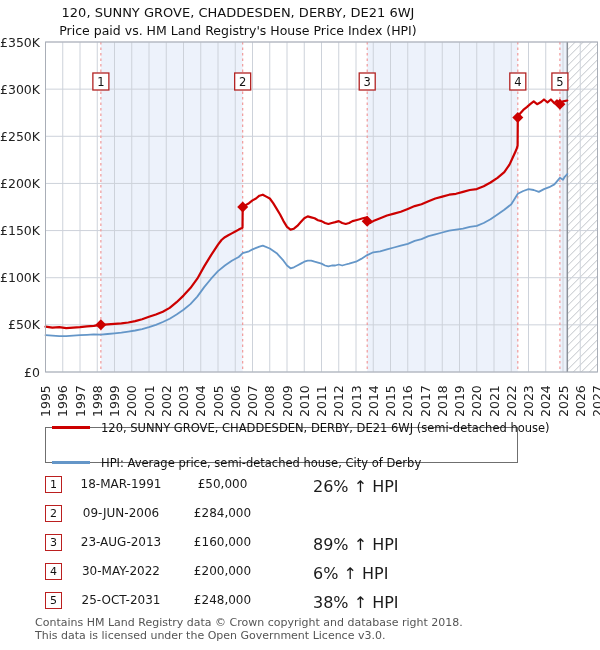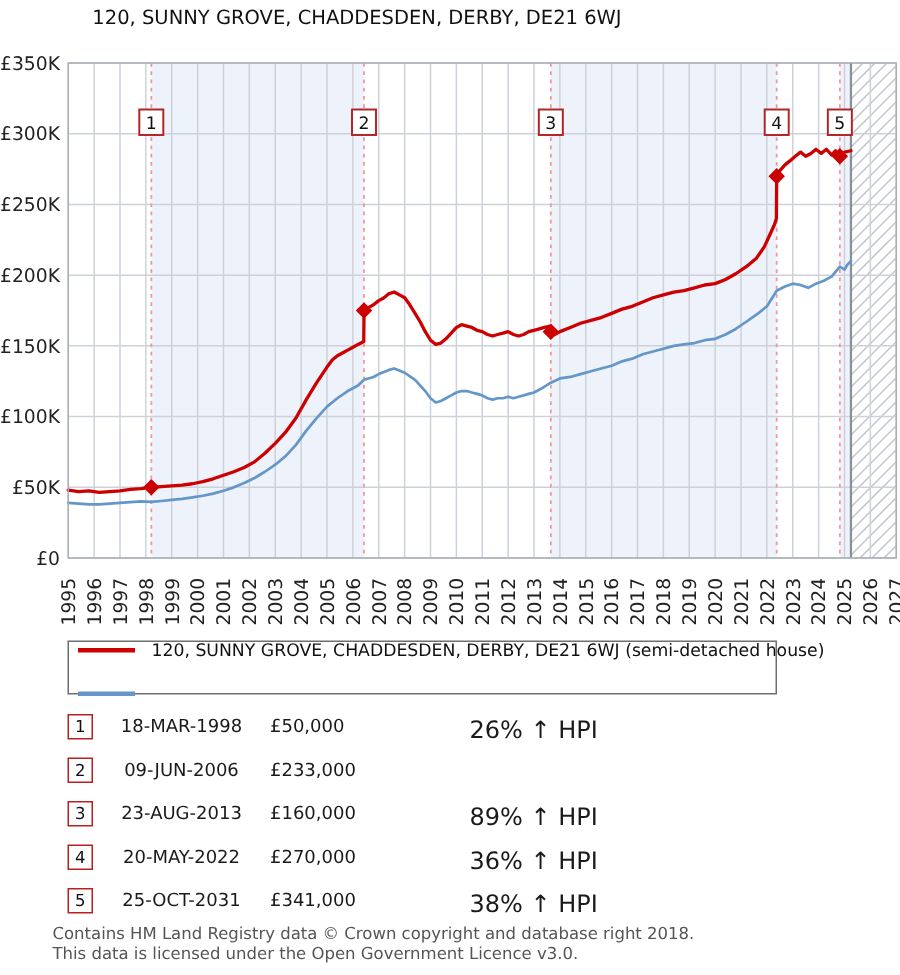--- a/index.html
+++ b/index.html
@@ -13,30 +13,31 @@
       border:1px solid #6f6f6f;background:#fff;display:flex;flex-direction:column;
       justify-content:center;gap:21px;padding:0;}
   .legend-row{display:flex;align-items:center;height:14px;margin-left:6px;}
   .legend-swatch{display:inline-block;width:38px;height:3px;margin-right:11px;flex:0 0 38px;}
   .legend-label{font-size:11.5px;color:#111;white-space:nowrap;}
   .sale-table{position:absolute;left:0;top:470px;width:600px;}
   .trow{position:absolute;left:0;width:600px;height:20px;}
   .tnum{position:absolute;left:45px;top:0;width:15px;height:15px;border:1px solid #bb1f1f;
         font-size:11px;text-align:center;line-height:15px;color:#111;background:#fff;}
   .tdate{position:absolute;left:76px;top:1px;width:90px;text-align:center;font-size:12px;}
-  .tprice{position:absolute;left:180px;top:1px;width:85px;text-align:left;font-size:12px;}
+  .tprice{position:absolute;left:180px;top:1px;width:85px;text-align:center;font-size:12px;}
   .tpct{position:absolute;left:313px;top:1px;width:120px;text-align:left;font-size:16px;}
   .footer{position:absolute;left:35px;top:617px;width:560px;font-size:11px;color:#555;
           line-height:1.18;}
 </style>
 </head>
 <body>
 
 <div class="titles">
   <div class="title-line1">120, SUNNY GROVE, CHADDESDEN, DERBY, DE21 6WJ</div>
+  <div class="title-line2">Price paid vs. HM Land Registry's House Price Index (HPI)</div>
 </div>
 
 <svg id="chart" width="600" height="425">
     <rect x="45.5" y="42" width="552" height="330" fill="#ffffff"></rect>
     <rect x="100.87250000000063" y="42" width="141.79500000000047" height="330" fill="#edf2fb"></rect>
     <rect x="367.21250000000157" y="42" width="150.5925000000003" height="330" fill="#edf2fb"></rect>
     <rect x="559.8949999999988" y="42" width="7.417500000001155" height="330" fill="#edf2fb"></rect>
     <defs>
       <clipPath id="futclip">
         <rect x="567.3125" y="42" width="30.1875" height="330"></rect>
@@ -204,51 +205,52 @@
     </g>
   </svg>
 
 <div class="legend-box">
   <div class="legend-row">
     <span class="legend-swatch" style="background: rgb(204, 0, 0);"></span>
     <span class="legend-label">120, SUNNY GROVE, CHADDESDEN, DERBY, DE21 6WJ (semi-detached house)</span>
   </div>
   <div class="legend-row">
     <span class="legend-swatch" style="background: rgb(100, 150, 200);"></span>
+    <span class="legend-label">HPI: Average price, semi-detached house, City of Derby</span>
   </div>
 </div>
 
 <div class="sale-table">
   <div class="trow" style="top:6px">
     <span class="tnum">1</span>
-    <span class="tdate">18-MAR-1998</span>
+    <span class="tdate">18-MAR-1991</span>
     <span class="tprice">£50,000</span>
     <span class="tpct">26% ↑ HPI</span>
   </div>
   <div class="trow" style="top:35px">
     <span class="tnum">2</span>
     <span class="tdate">09-JUN-2006</span>
-    <span class="tprice">£233,000</span>
+    <span class="tprice">£284,000</span>
   </div>
   <div class="trow" style="top:64px">
     <span class="tnum">3</span>
     <span class="tdate">23-AUG-2013</span>
     <span class="tprice">£160,000</span>
     <span class="tpct">89% ↑ HPI</span>
   </div>
   <div class="trow" style="top:93px">
     <span class="tnum">4</span>
-    <span class="tdate">20-MAY-2022</span>
-    <span class="tprice">£270,000</span>
-    <span class="tpct">36% ↑ HPI</span>
+    <span class="tdate">30-MAY-2022</span>
+    <span class="tprice">£200,000</span>
+    <span class="tpct">6% ↑ HPI</span>
   </div>
   <div class="trow" style="top:122px">
     <span class="tnum">5</span>
     <span class="tdate">25-OCT-2031</span>
-    <span class="tprice">£341,000</span>
+    <span class="tprice">£248,000</span>
     <span class="tpct">38% ↑ HPI</span>
   </div>
 </div>
 
 <div class="footer">
   <div>Contains HM Land Registry data © Crown copyright and database right 2018.</div>
   <div>This data is licensed under the Open Government Licence v3.0.</div>
 </div>
 
 </body></html>

